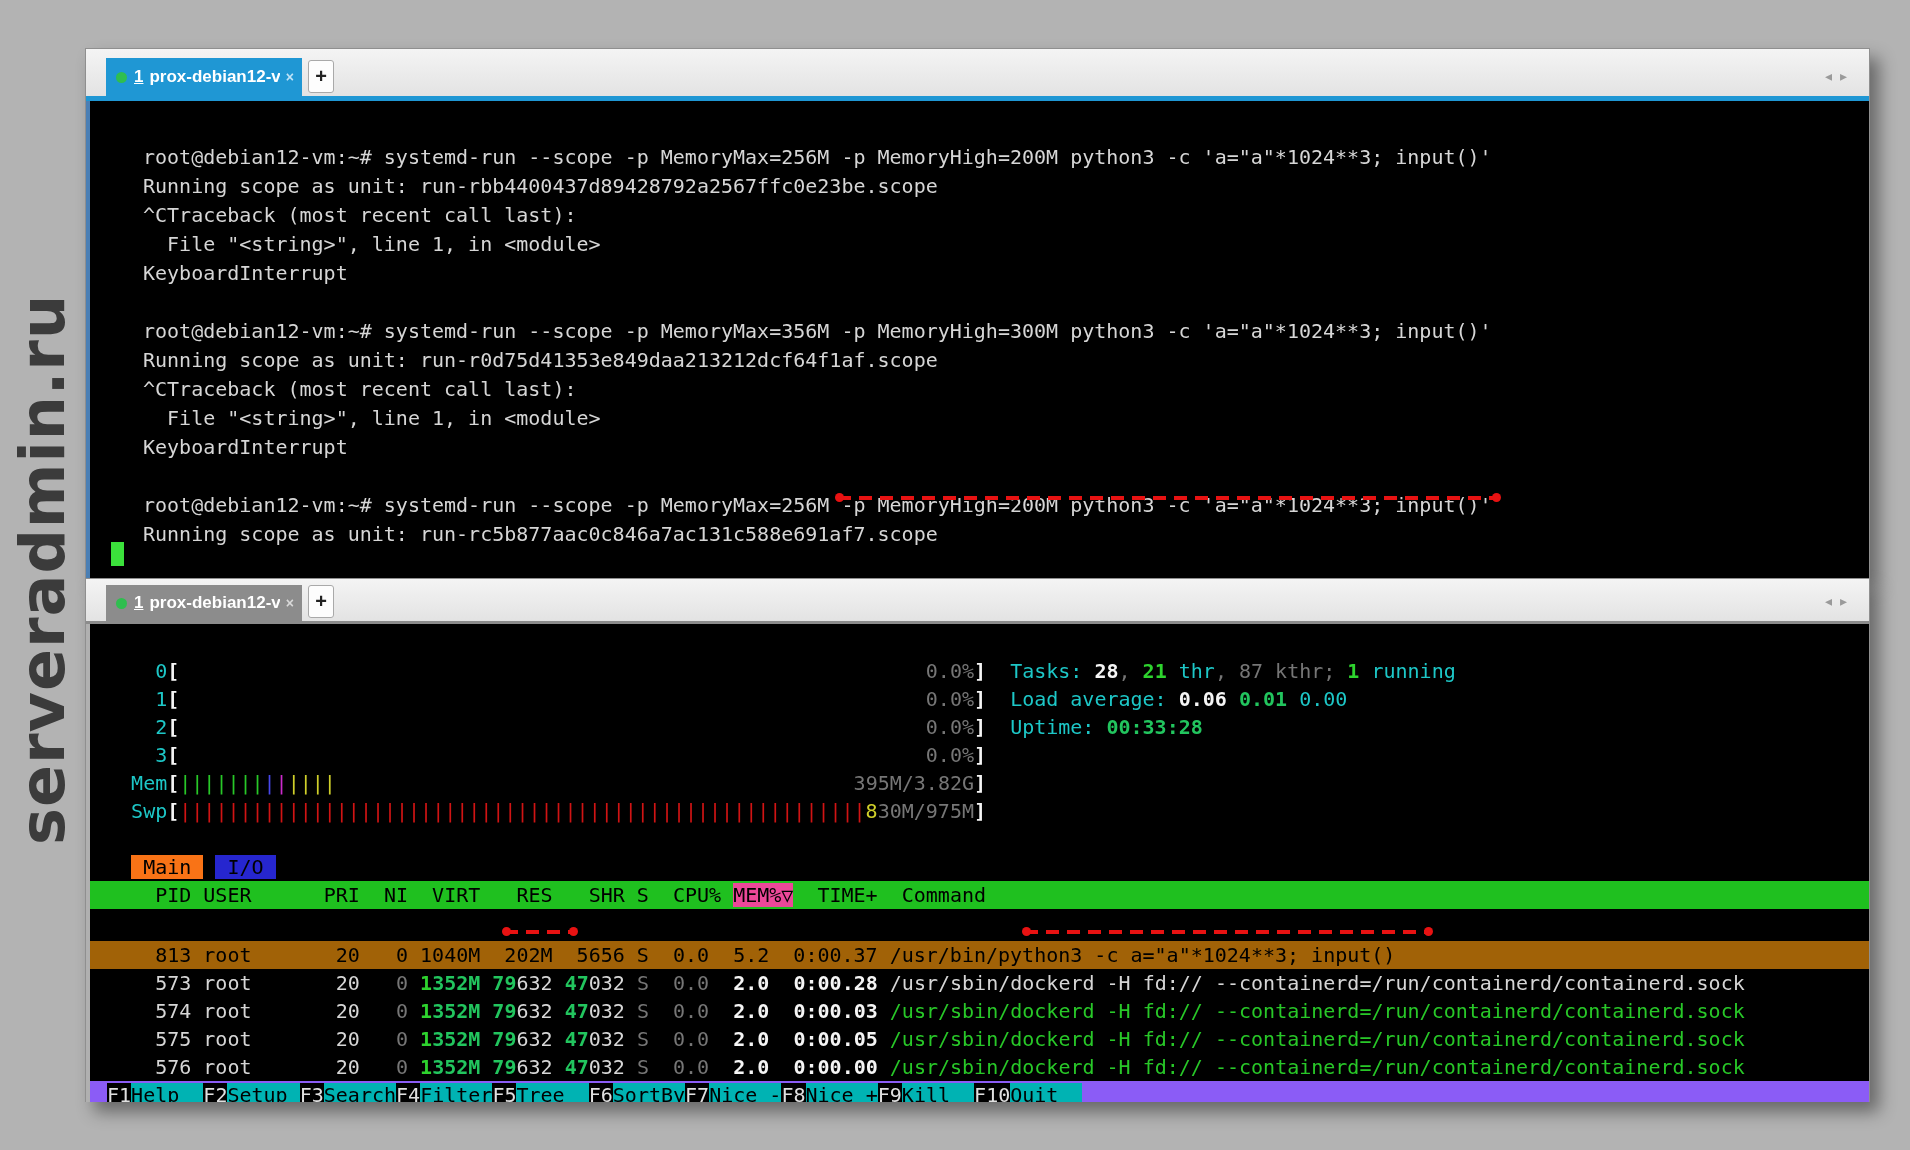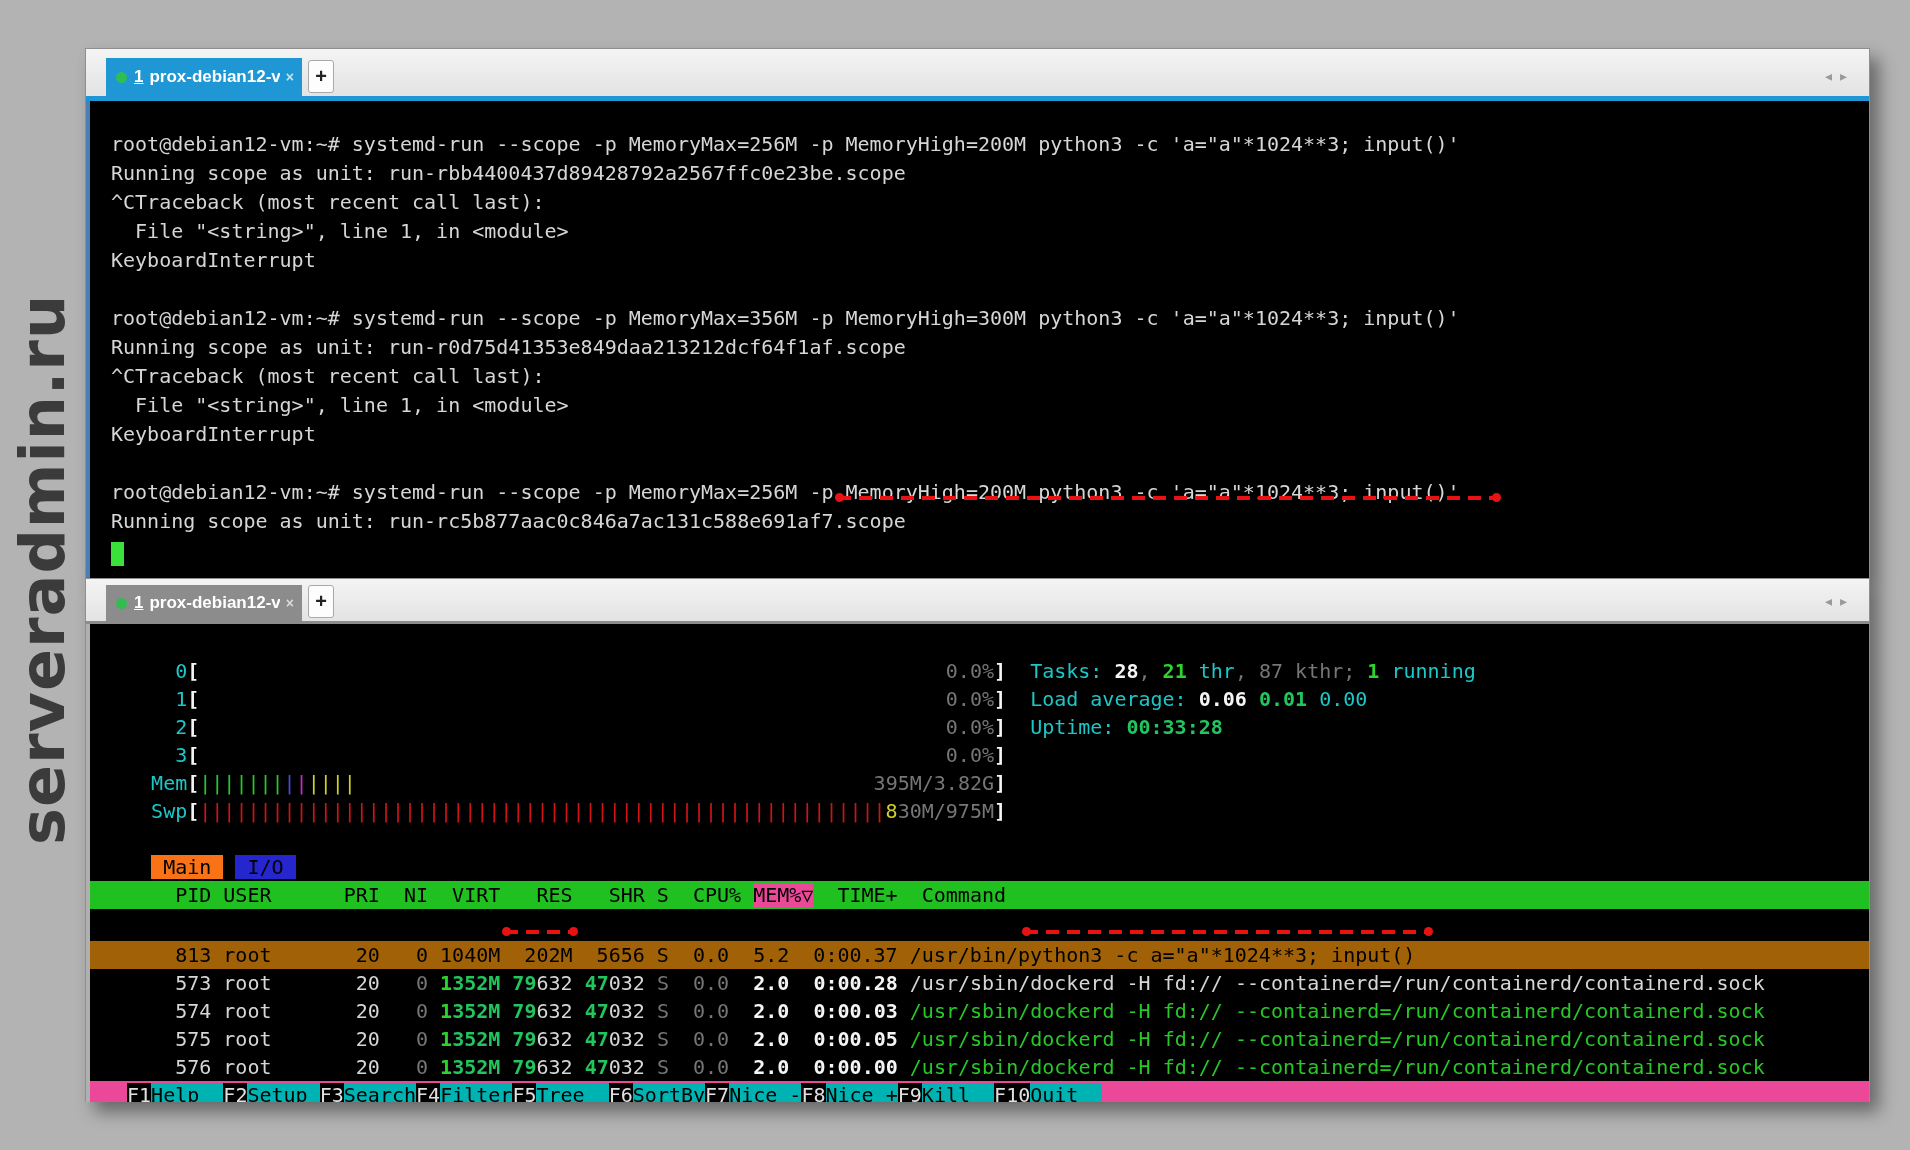--- a/index.html
+++ b/index.html
@@ -97,45 +97,45 @@
     background:#000;
     overflow:hidden;
     font-family:"DejaVu Sans Mono", monospace;
     font-size:20px;
     color:#d6d6d6;
   }
   #win1 .term{ height:477px; border-left:4px solid #4a7fb5; }
   #win2 .term{ height:478px; border-left:4px solid #b0b0b0; }
 
   .screen{ margin:0; white-space:pre; }
-  #terminal1 .screen{ padding-top:0; }
+  #terminal1 .screen{ padding-top:13px;margin-left:32px; }
   #htop .screen{ padding-top:5px; }
 
   .tline{ line-height:29px; height:29px; padding-left:21px; }
-  .hline{ line-height:28px; height:28px; padding-left:37px; }
+  .hline{ line-height:28px; height:28px; padding-left:17px; }
 
   
   .c-cy {color:#1dc7c7;}
   .c-cyb{color:#22c55e;font-weight:bold;}
   .c-wb {color:#f5f5f5;font-weight:bold;}
   .c-gr {color:#767676;}
   .c-g  {color:#28c828;}
   .c-gb {color:#2ed32e;font-weight:bold;}
   .c-yl {color:#cfcf2a;}
   .c-mg {color:#cc2acc;}
   .c-bl {color:#4848ea;}
   .c-rd {color:#d01414;}
   .c-hs {background:#ec4899;color:#000;}
   .c-tm {background:#f97316;color:#000;}
   .c-ti {background:#2626cf;color:#000;text-align:center;}
   .c-fk {background:#000;color:#e0e0e0;}
   .c-fb {background:#00b3b3;color:#000;}
   .row-hdr {background:#1fc01f;color:#000;}
   .row-sel {background:#a16207;color:#000;margin-top:32px;}
-  .row-fbar{background:#ec4899;color:#000;}
+  .row-fbar{background:#8b5cf6;color:#000;}
 
   .cursor-block{
     position:absolute;
     left:21px; top:441px;
     width:13px; height:24px;
     background:#3be13b;
   }
   
   .red-underline{
     position:absolute;

